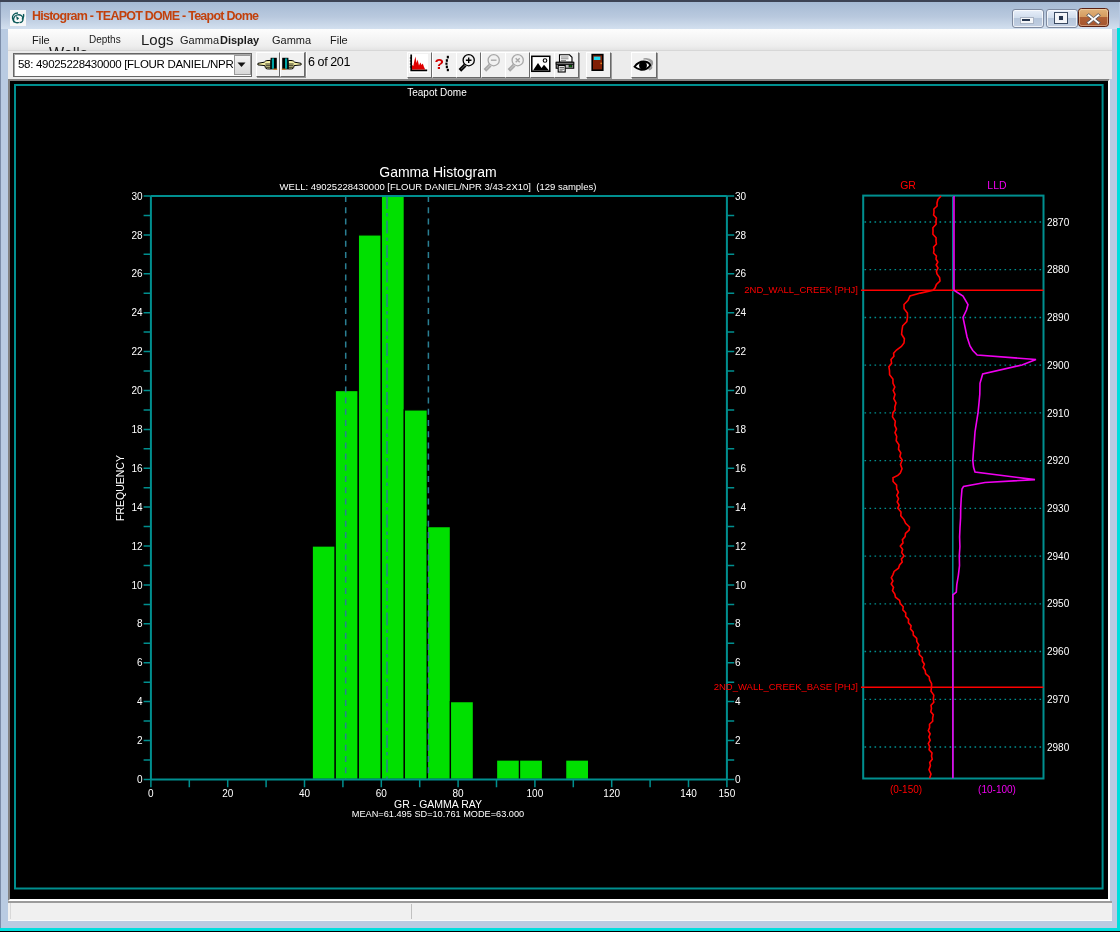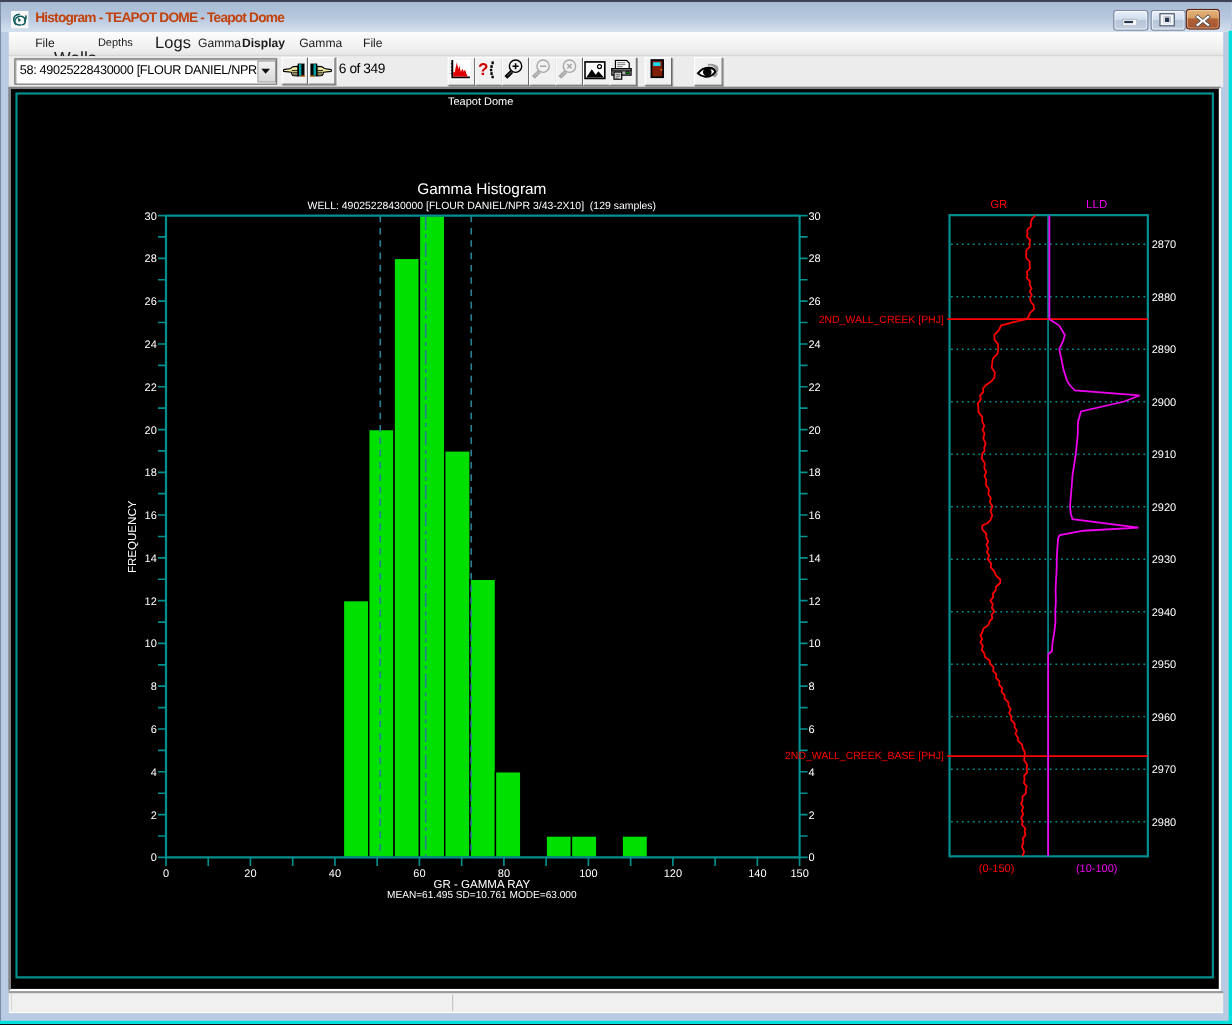--- a/index.html
+++ b/index.html
@@ -178,21 +178,21 @@
       <g transform="translate(21,0) scale(-1,1)">
 <rect x="13.6" y="4.8" width="6.2" height="11.6" fill="#000"></rect>
 <rect x="14.8" y="5.4" width="2.2" height="10.4" fill="#00a5a5"></rect>
 <rect x="16.4" y="15.6" width="3.8" height="1.3" fill="#c87828"></rect>
 <path d="M1 10.3 L7.3 9.2 Q8.2 7.9 9.8 7.6 L13.7 7.4 L13.7 16 L10.3 15.9 Q8.6 15.8 8.3 14.4 L7.9 12.6 L1 11.9 Q0.2 11.1 1 10.3 Z" fill="#f6f0a6" stroke="#000" stroke-width="1"></path>
 <path d="M8.3 11 H13.7 M8.6 12.7 H13.7 M9 14.3 H13.7" stroke="#000" stroke-width="0.8"></path>
       </g>
     </svg></div>
 <div class="abs" style="left:305px;top:52px;width:1px;height:24px;background:#8a8a8a;"></div>
 <div class="abs" style="left:306px;top:52px;width:1px;height:24px;background:#fdfdfd;"></div>
-<div class="abs" style="left:308px;top:55px;font-size:12.5px;letter-spacing:-0.4px;line-height:14px;color:#000;">6 of 349</div>
+<div class="abs" style="left:308px;top:55px;font-size:12.5px;letter-spacing:-0.4px;line-height:14px;color:#000;">6 of 201</div>
 <div class="abs" style="left:407px;top:52px;width:23px;height:24px;background:#f1f1f1;border-top:1px solid #fff;border-left:1px solid #fff;border-right:1px solid #696969;border-bottom:1px solid #696969;box-shadow:1px 1px 0 #9a9a9a;"></div>
 <div class="abs" style="left:409px;top:54px;"><svg width="19" height="19" viewBox="0 0 19 19">
 <rect width="19" height="19" fill="#fff"></rect>
 <path d="M2.2 0.5 v15.8 h16" stroke="#000" stroke-width="1.7" fill="none"></path>
 <path d="M3 15.5 L3 11 L4.3 12 L5.2 7.5 L6.4 2.5 L7.6 9 L8.6 5.5 L10 11.5 L11.3 8.5 L12.6 11 L13.8 9.5 L15 13 L16.2 15.5 Z" fill="#e00000"></path>
 <path d="M2.2 13 h-1.4 M2.2 10 h-1.4 M2.2 7 h-1.4 M2.2 4 h-1.4" stroke="#000" stroke-width="0.9"></path>
 </svg></div>
 <div class="abs" style="left:431.5px;top:52px;width:23px;height:24px;background:#f1f1f1;border-top:1px solid #fff;border-left:1px solid #fff;border-right:1px solid #696969;border-bottom:1px solid #696969;box-shadow:1px 1px 0 #9a9a9a;"></div>
 <div class="abs" style="left:433.5px;top:54px;"><svg width="19" height="19" viewBox="0 0 19 19">
 <text x="0.5" y="14.5" font-family="Liberation Sans,sans-serif" font-size="15.5" font-weight="bold" fill="#d00000">?</text>

